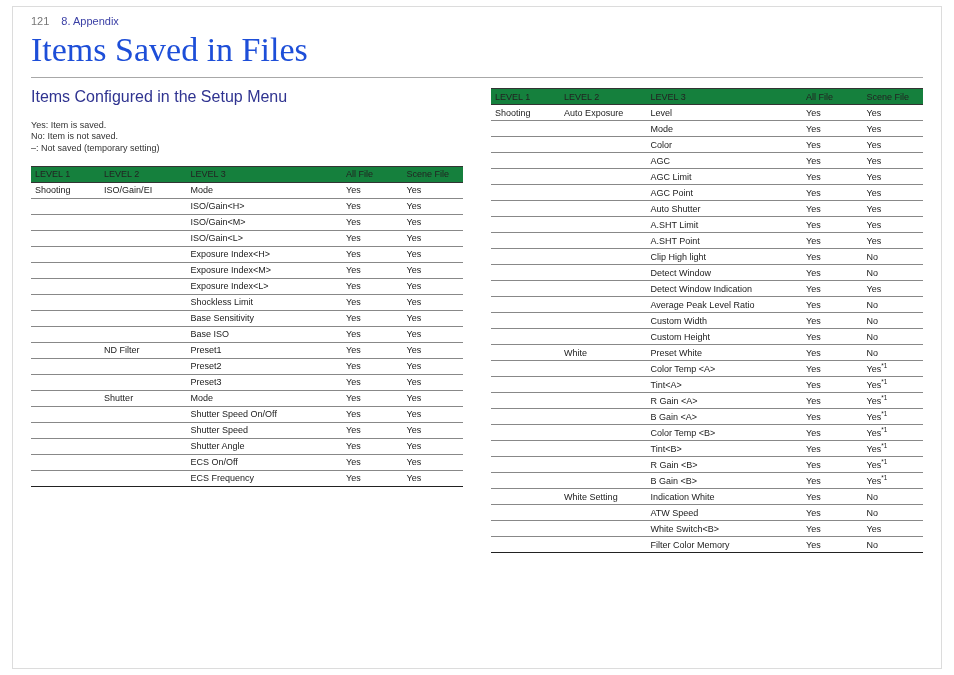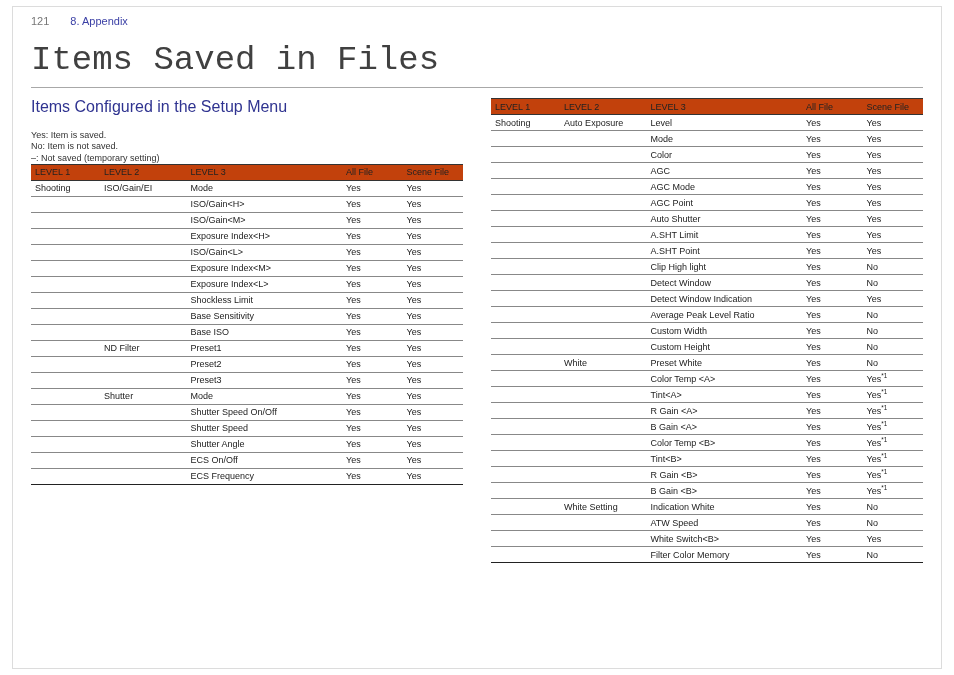--- a/index.html
+++ b/index.html
@@ -10,59 +10,59 @@
     position:relative;
     box-sizing:border-box;
   }
   .frame{
     position:absolute;
     left:12px;top:6px;right:12px;bottom:6px;
     border:1px solid #dcdcdc;
     box-sizing:border-box;
     padding:8px 18px 12px 18px;
   }
-  .topbar{display:flex;align-items:baseline;gap:21px;font-size:11px;margin-bottom:14px;}
+  .topbar{display:flex;align-items:baseline;gap:12px;font-size:11px;margin-bottom:4px;}
   .pgnum{color:#777;}
   .chapter{color:#3a3fa5;}
   h1.title{
-    font-family:Liberation Mono, monospace;
+    font-family:Liberation Serif, serif;
     font-weight:300;
     font-size:34px;
-    color:#404040;
+    color:#1d4ed8;
     margin:2px 0 8px 0;
   }
   hr.big{border:none;border-top:1px solid #a8a8a8;margin:0 0 10px 0;}
   .cols{display:flex;gap:28px;}
   .col{flex:1 1 0;min-width:0;}
   h2.subtitle{
     font-weight:400;
     font-size:16px;
     color:#2f3390;
     margin:0 0 14px 0;
   }
   .legend p{margin:0;font-size:9px;color:#333;line-height:1.25;}
-  .legend{margin-bottom:0;}
+  .legend{margin-bottom:12px;}
 
   table.data{
     border-collapse:collapse;
     width:100%;
     font-size:9px;
     table-layout:fixed;
   }
   table.data th, table.data td{
     text-align:left;
     padding:2.5px 4px;
     border-bottom:1px solid #888;
     vertical-align:top;
     white-space:nowrap;
     overflow:hidden;
     text-overflow:ellipsis;
   }
   table.data thead th{
-    background:#c2410c;
+    background:#15803d;
     font-weight:400;
     border-top:1px solid #333;
     border-bottom:1px solid #333;
   }
   .c-l1{width:16%;}
   .c-l2{width:20%;}
   .c-l3{width:36%;}
   .c-af{width:14%;}
   .c-sf{width:14%;}
   td.blank{color:transparent;}
@@ -126,28 +126,28 @@
             <tr>
               <td class="blank"></td>
               <td class="blank"></td>
               <td>ISO/Gain&lt;M&gt;</td>
               <td>Yes</td>
               <td>Yes</td>
             </tr>
             <tr>
               <td class="blank"></td>
               <td class="blank"></td>
+              <td>ISO/Gain&lt;L&gt;</td>
+              <td>Yes</td>
+              <td>Yes</td>
+            </tr>
+            <tr>
+              <td class="blank"></td>
+              <td class="blank"></td>
               <td>Exposure Index&lt;H&gt;</td>
-              <td>Yes</td>
-              <td>Yes</td>
-            </tr>
-            <tr>
-              <td class="blank"></td>
-              <td class="blank"></td>
-              <td>ISO/Gain&lt;L&gt;</td>
               <td>Yes</td>
               <td>Yes</td>
             </tr>
             <tr>
               <td class="blank"></td>
               <td class="blank"></td>
               <td>Exposure Index&lt;M&gt;</td>
               <td>Yes</td>
               <td>Yes</td>
             </tr>
@@ -289,21 +289,21 @@
             <tr>
               <td class="blank"></td>
               <td class="blank"></td>
               <td>AGC</td>
               <td>Yes</td>
               <td>Yes</td>
             </tr>
             <tr>
               <td class="blank"></td>
               <td class="blank"></td>
-              <td>AGC Mode</td>
+              <td>AGC Limit</td>
               <td>Yes</td>
               <td>Yes</td>
             </tr>
             <tr>
               <td class="blank"></td>
               <td class="blank"></td>
               <td>AGC Point</td>
               <td>Yes</td>
               <td>Yes</td>
             </tr>

